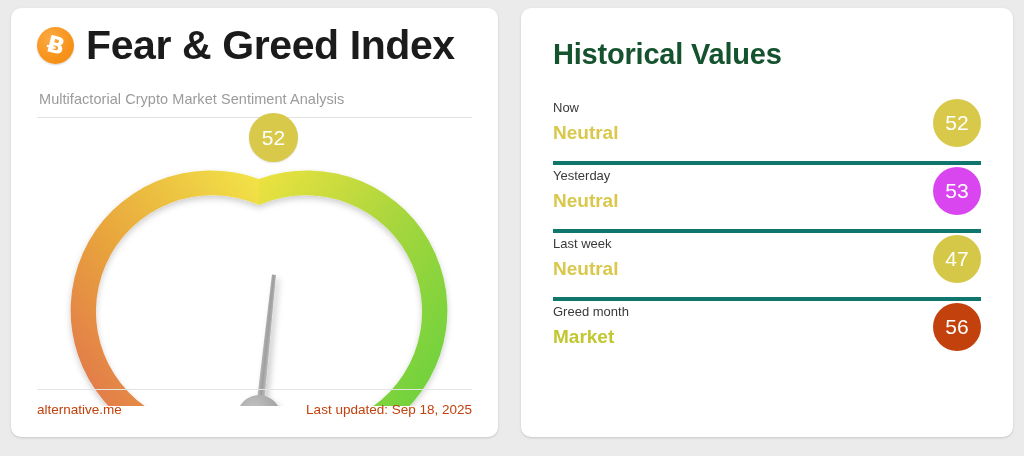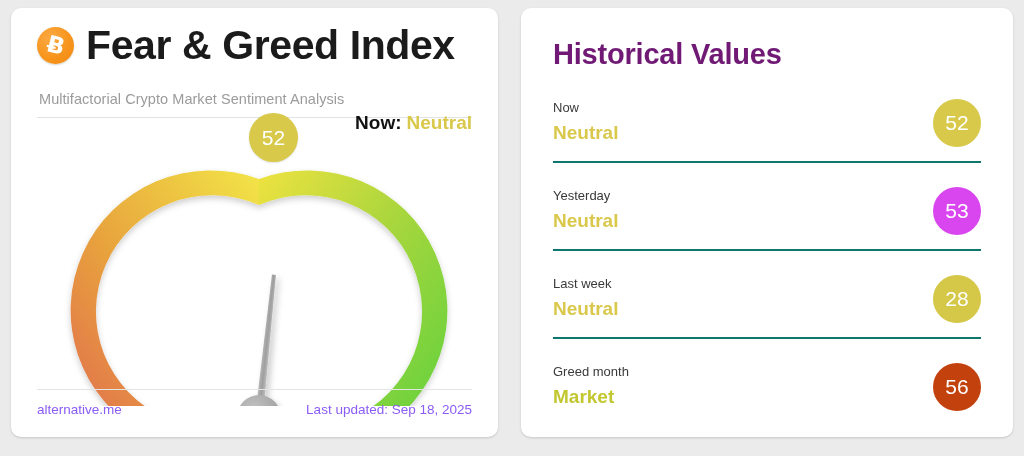--- a/index.html
+++ b/index.html
@@ -62,32 +62,32 @@
     font-size:21px;font-weight:400;
     box-shadow:0 1px 2px rgba(0,0,0,.12);
   }
   .gauge-svg{position:absolute;left:0;top:0;}
 
   
   .footer{
     position:absolute;left:26px;right:26px;bottom:20px;
   }
   .footer hr{border:0;border-top:1px solid #e4e4e4;margin:0 0 12px 0;}
-  .footer-row{display:flex;justify-content:space-between;font-size:13.5px;color:#8b5cf6;}
+  .footer-row{display:flex;justify-content:space-between;font-size:13.5px;color:#c2410c;}
 
   
   .hist-inner{padding:30px 32px 0 32px;box-sizing:border-box;height:100%;}
-  .hist-title{font-size:29px;font-weight:bold;color:#701a75;letter-spacing:-.2px;}
+  .hist-title{font-size:29px;font-weight:bold;color:#14532d;letter-spacing:-.2px;}
   .hist-list{margin-top:28px;}
   .hist-row{
     position:relative;
     display:flex;align-items:flex-start;justify-content:space-between;
     padding:0 0 14px 0;
   }
-  .hist-row + .hist-row{border-top:2px solid #0f766e;padding-top:24px;}
+  .hist-row + .hist-row{border-top:4px solid #0f766e;padding-top:2px;}
   .hist-texts{display:flex;flex-direction:column;}
   .hist-period{font-size:13px;color:#3a3a3a;font-weight:400;line-height:1.35;}
   .hist-class{font-size:19px;font-weight:bold;margin-top:4px;line-height:1.25;}
   .hist-badge{
     width:48px;height:48px;border-radius:50%;
     display:flex;align-items:center;justify-content:center;
     color:#fff;font-size:21px;font-weight:400;flex:0 0 auto;
     align-self:center;
   }
 </style>
@@ -102,23 +102,20 @@
       <div class="title-row">
         <div class="btc-logo">
           <span>Ƀ</span>
         </div>
         <div class="main-title">Fear &amp; Greed Index</div>
       </div>
 
       <div class="subtitle">Multifactorial Crypto Market Sentiment Analysis</div>
       <hr class="hr">
 
-      <div class="now-row">
-        <span class="now-label">Now:</span><span class="now-value">Neutral</span>
-      </div>
 
       <div class="gauge-wrap">
 
         <div class="gauge-badge">52</div>
 
         <svg class="gauge-svg" width="487" height="300" viewBox="0 0 487 300">
           <defs>
             <linearGradient id="arcGradLeft" x1="0" y1="1" x2="1" y2="0">
               <stop offset="0%" stop-color="#e06c4e"></stop>
               <stop offset="45%" stop-color="#e8a33d"></stop>
@@ -204,21 +201,21 @@
             <span class="hist-class" style="color:#d9c84b">Neutral</span>
           </div>
           <div class="hist-badge" style="background:#d946ef">53</div>
         </div>
 
         <div class="hist-row">
           <div class="hist-texts">
             <span class="hist-period">Last week</span>
             <span class="hist-class" style="color:#d9c84b">Neutral</span>
           </div>
-          <div class="hist-badge" style="background:#d5c747">28</div>
+          <div class="hist-badge" style="background:#d5c747">47</div>
         </div>
 
         <div class="hist-row">
           <div class="hist-texts">
             <span class="hist-period">Greed month</span>
             <span class="hist-class" style="color:#c3c72f">Market</span>
           </div>
           <div class="hist-badge" style="background:#c2410c">56</div>
         </div>
 

